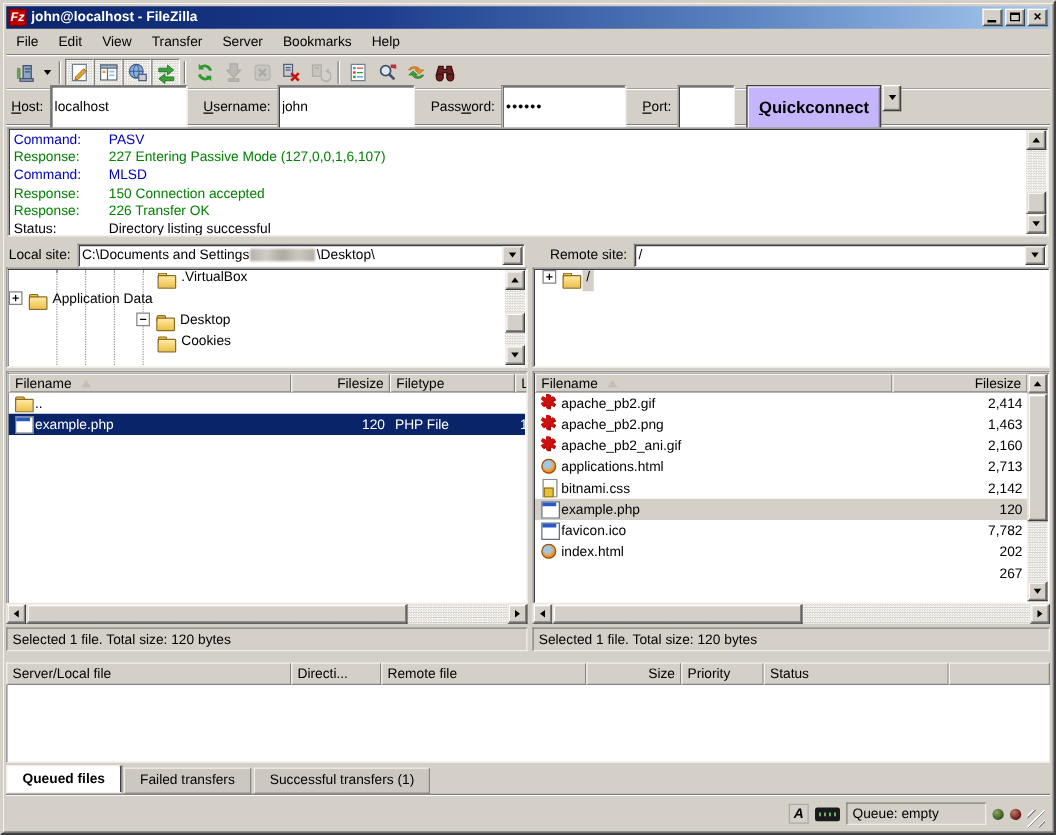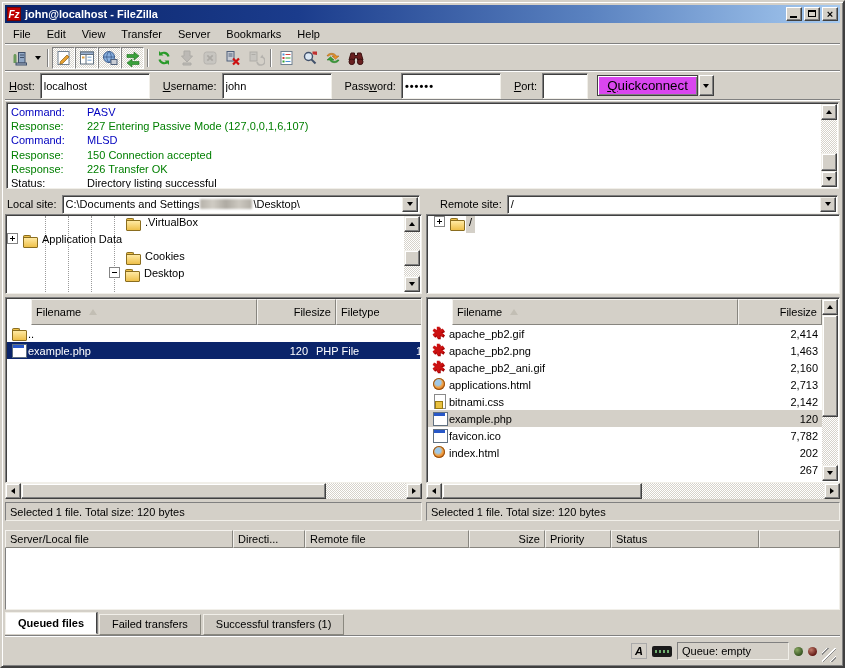--- a/index.html
+++ b/index.html
@@ -34,26 +34,26 @@
   .tbtn.pressed{border-color:#808080 #fff #fff #808080;
     background:repeating-conic-gradient(#fff 0% 25%, #d8d4cc 0% 50%) 0 0/2px 2px;}
   .tbtn.disabled svg{opacity:.4;filter:grayscale(1) contrast(.8);}
   .tsep{width:2px;height:18px;border-left:1px solid #808080;border-right:1px solid #fff;margin:0 3px;flex:none;}
   .ddbtn{width:13px;height:22px;display:flex;align-items:center;justify-content:center;flex:none;}
   .arr-down{width:0;height:0;border-left:3.5px solid transparent;border-right:3.5px solid transparent;border-top:4px solid #000;}
   
   .quickbar{position:absolute;left:3px;top:70px;right:3px;height:27px;display:flex;align-items:center;
     padding:0 4px;gap:5px;box-shadow:0 1px 0 #808080, 0 2px 0 #fff;}
   .qlabel{white-space:nowrap;text-align:center;}
-  .tinput{height:26px;background:#fff;border:1px solid;border-color:#808080 #f1efe9 #f1efe9 #808080;
+  .tinput{height:36px;background:#fff;border:1px solid;border-color:#808080 #f1efe9 #f1efe9 #808080;
     box-shadow:inset 1px 1px 0 #404040;font:11px "Liberation Sans",sans-serif;padding:1px 3px;outline:none;}
   .pw{letter-spacing:1px;font-weight:bold;}
   .qc-wrap{display:flex;margin-left:4px;}
-  .qc-btn{height:21px;padding:2px 9px 3px;background:#d946ef;border:1px solid;border-color:#404040;
-    box-shadow:inset 1px 1px 0 #fff, inset -1px -1px 0 #808080;white-space:nowrap;}
+  .qc-btn{height:36px;padding:2px 9px 3px;background:#c4b5fd;border:1px solid;border-color:#404040;
+    box-shadow:inset 1px 1px 0 #fff, inset -1px -1px 0 #808080;white-space:nowrap;font-weight:bold;}
   .qc-dd{width:15px;height:21px;background:#d4d0c8;border:1px solid;border-color:#fff #404040 #404040 #fff;
     box-shadow:inset -1px -1px 0 #808080;display:flex;align-items:center;justify-content:center;margin-left:1px;}
   
   .sunken{background:#fff;border:1px solid;border-color:#808080 #f1efe9 #f1efe9 #808080;box-shadow:inset 1px 1px 0 #404040;}
   .sb-btn{width:16px;height:16px;background:#d4d0c8;border:1px solid;border-color:#f1efe9 #404040 #404040 #f1efe9;
     box-shadow:inset -1px -1px 0 #808080, inset 1px 1px 0 #fff;display:flex;align-items:center;justify-content:center;flex:none;}
   .sb-track{background:repeating-conic-gradient(#fff 0% 25%, #d6d2ca 0% 50%) 0 0/2px 2px;position:relative;flex:1;}
   .sb-thumb{background:#d4d0c8;border:1px solid;border-color:#f1efe9 #404040 #404040 #f1efe9;
     box-shadow:inset -1px -1px 0 #808080, inset 1px 1px 0 #fff;position:absolute;}
   .tri-up{width:0;height:0;border-left:3.5px solid transparent;border-right:3.5px solid transparent;border-bottom:4px solid #000;}
@@ -97,21 +97,21 @@
   .ic-firefox::before{content:"";position:absolute;left:1px;top:1px;width:12px;height:12px;border-radius:50%;
     background:radial-gradient(circle at 42% 38%, #9ec8e8 0 26%, #f0a040 48%, #d06018 78%, #a04808);
     box-shadow:0 0 0 1px #9a5410 inset;}
   .ic-css::before{content:"";position:absolute;left:2px;top:0;width:10px;height:13px;background:#fff;border:1px solid #8a8a8a;}
   .ic-css::after{content:"";position:absolute;left:3px;top:7px;width:6px;height:6px;background:#e8c040;border:1px solid #9a7a10;}
   .ic-php::before{content:"";position:absolute;left:1px;top:1px;width:13px;height:12px;background:#fff;border:1px solid #607080;}
   .ic-php::after{content:"";position:absolute;left:2px;top:2px;width:11px;height:3px;background:#2858c8;}
   
   .listpane{position:absolute;overflow:hidden;}
   .list-inner{position:absolute;inset:1px;background:#fff;}
-  .hrow{display:flex;height:26px;margin-left:24px;}
+  .hrow{display:flex;height:15px;}
   .hcell{background:#d4d0c8;border:1px solid;border-color:#f4f2ee #87857f #87857f #f4f2ee;
     padding:1px 4px;display:flex;align-items:center;overflow:hidden;white-space:nowrap;flex:none;}
   .hcell.right{justify-content:flex-end;}
   .sortup{width:0;height:0;border-left:4px solid transparent;border-right:4px solid transparent;
     border-bottom:6px solid #c2beb4;margin-left:8px;}
   .frow{height:17px;display:flex;align-items:center;white-space:nowrap;}
   .fcell{padding:0 4px;overflow:hidden;flex:none;}
   .fcell.right{text-align:right;}
   .sel-active{background:#0a246a;color:#fff;}
   .row-sel-inactive{background:#d4d0c8;}
@@ -376,28 +376,28 @@
       <div class="guide" style="left:107px"></div>
       <div class="trow" style="padding-left:118px">
         <span class="ic ic-folder"></span>
         <span class="tlabel">.VirtualBox</span>
       </div>
       <div class="trow" style="">
         <span class="exp plus"></span>
         <span class="ic ic-folder"></span>
         <span class="tlabel">Application Data</span>
       </div>
-      <div class="trow" style="padding-left:118px">
-        <span class="ic ic-folder"></span>
-        <span class="tlabel">Cookies</span>
-      </div>
       <div class="trow" style="padding-left:102px">
         <span class="exp"></span>
         <span class="ic ic-folder"></span>
         <span class="tlabel">Desktop</span>
+      </div>
+      <div class="trow" style="padding-left:118px">
+        <span class="ic ic-folder"></span>
+        <span class="tlabel">Cookies</span>
       </div>
     </div>
     <div class="vscroll" style="top:1px;bottom:1px;right:1px">
       <div class="sb-btn">
           <span class="tri-up"></span>
         </div>
       <div class="sb-track">
           <div class="sb-thumb" style="left:0;right:0;top:40%;height:16px"></div>
         </div>
       <div class="sb-btn">

